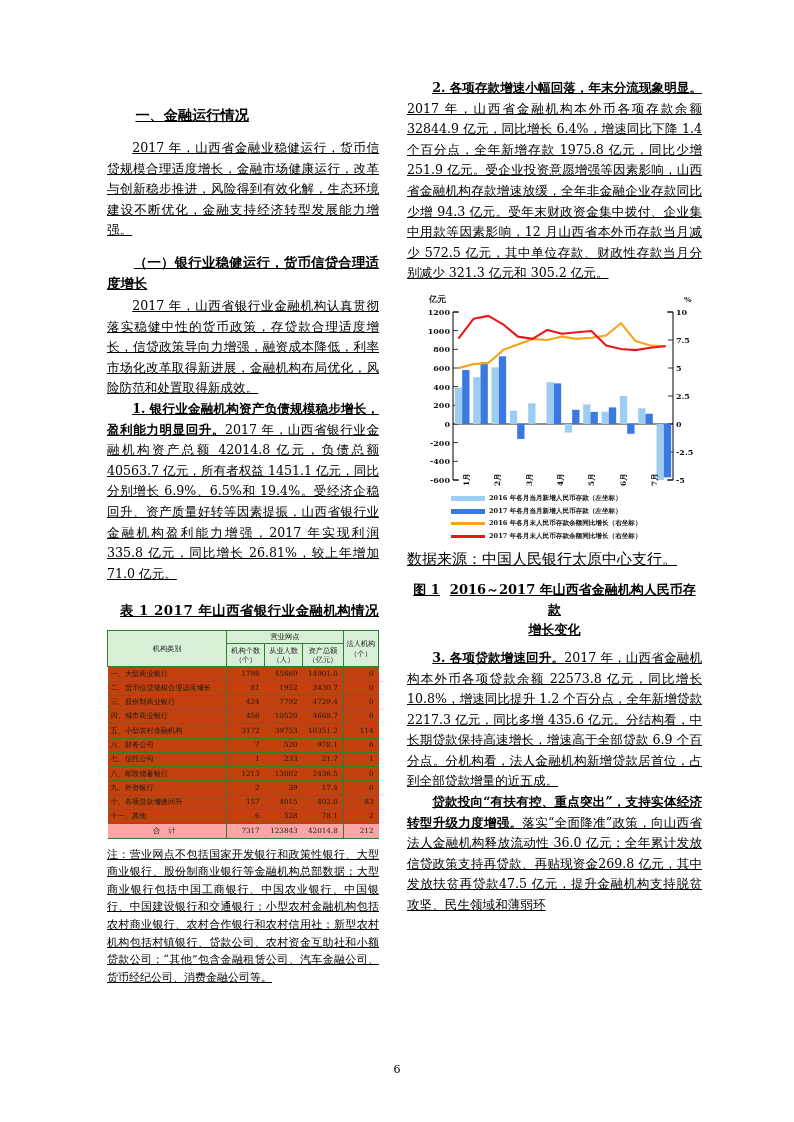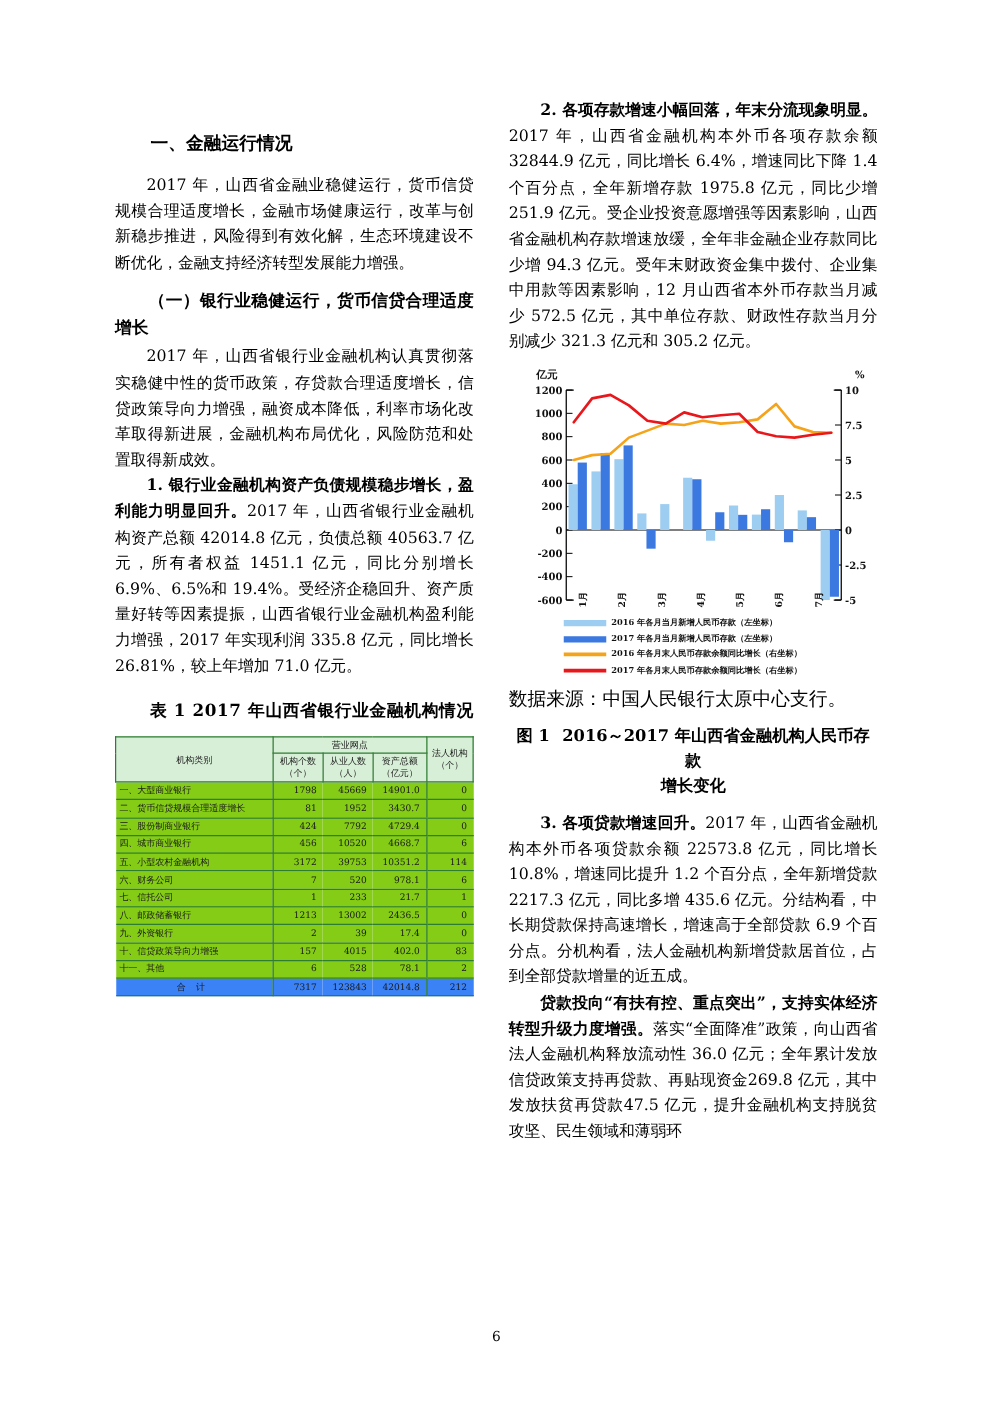--- a/index.html
+++ b/index.html
@@ -23,22 +23,22 @@
     gap:28px;
     height:940px;
   }
   .col{
     width:295px;
     font-size:12.6px;
     line-height:20.6px;
     text-align:justify;
     text-justify:inter-ideograph;
   }
-  .col.left{margin-top:26px;}
-  p{margin:0;}
+  .col.left{margin-top:26px;margin-left:15px;}
+  p{margin:0;text-decoration:underline;}
   .h1{
     font-weight:bold;
     font-size:14.2px;
     line-height:22px;
     margin:0 0 12px 0;
     text-indent:2em;
   }
   .h2{
     font-weight:bold;
     font-size:13.4px;
@@ -71,35 +71,35 @@
     padding:1.4px 2px;
     color:#1a1a1a;
   }
   table.data thead th{
     background:#d7eed7;
     text-align:center;
     font-weight:normal;
     line-height:9.6px;
   }
   table.data tbody td{
-    background:#84cc16;
+    background:#c2410c;
     border-left:none;border-right:none;
   }
   table.data tbody td.first{
     text-align:left;padding-left:3px;
     border-right:0.6px solid #2e7d32;
   }
   table.data tbody td.num{
     text-align:right;padding-right:5px;
   }
   table.data tbody td.num.last{
     border-left:0.6px solid #2e7d32;
   }
   table.data tbody tr.total td{
-    background:#3b82f6;
+    background:#fca5a5;
     text-align:center;
     border-top:0.9px solid #2e7d32;
     border-bottom:0.6px solid #2e7d32;
   }
   table.data tbody tr.total td.num{text-align:right;padding-right:5px;}
   table.data tbody tr.total td.first{letter-spacing:3px;text-align:center;padding-left:0;}
   .note{
     font-size:11px;
     line-height:17.6px;
     text-align:justify;
@@ -246,21 +246,21 @@
               <td class="num last">0</td>
             </tr>
             <tr>
               <td class="first">九、外资银行</td>
               <td class="num">2</td>
               <td class="num">39</td>
               <td class="num">17.4</td>
               <td class="num last">0</td>
             </tr>
             <tr>
-              <td class="first">十、信贷政策导向力增强</td>
+              <td class="first">十、各项贷款增速回升</td>
               <td class="num">157</td>
               <td class="num">4015</td>
               <td class="num">402.0</td>
               <td class="num last">83</td>
             </tr>
             <tr>
               <td class="first">十一、其他</td>
               <td class="num">6</td>
               <td class="num">528</td>
               <td class="num">78.1</td>
@@ -269,20 +269,21 @@
             <tr class="total">
               <td class="first">合  计</td>
               <td class="num">7317</td>
               <td class="num">123843</td>
               <td class="num">42014.8</td>
               <td class="num last">212</td>
             </tr>
           </tbody>
       </table>
 
+      <p class="note">注：营业网点不包括国家开发银行和政策性银行、大型商业银行、股份制商业银行等金融机构总部数据；大型商业银行包括中国工商银行、中国农业银行、中国银行、中国建设银行和交通银行；小型农村金融机构包括农村商业银行、农村合作银行和农村信用社；新型农村机构包括村镇银行、贷款公司、农村资金互助社和小额贷款公司；“其他”包含金融租赁公司、汽车金融公司、货币经纪公司、消费金融公司等。</p>
     </div>
 
     <div class="col right">
 
       <p class="para"><span class="b">2. 各项存款增速小幅回落，年末分流现象明显。</span><span>2017 年，山西省金融机构本外币各项存款余额 32844.9 亿元，同比增长 6.4%，增速同比下降 1.4 个百分点，全年新增存款 1975.8 亿元，同比少增 251.9 亿元。受企业投资意愿增强等因素影响，山西省金融机构存款增速放缓，全年非金融企业存款同比少增 94.3 亿元。受年末财政资金集中拨付、企业集中用款等因素影响，12 月山西省本外币存款当月减少 572.5 亿元，其中单位存款、财政性存款当月分别减少 321.3 亿元和 305.2 亿元。</span></p>
 
       <div class="fig-wrap">
         <svg width="295" height="200" viewBox="0 0 295 200">
 
           <text x="22" y="14" font-size="8.5" font-family="DejaVu Serif, serif" fill="#111">亿元</text>

